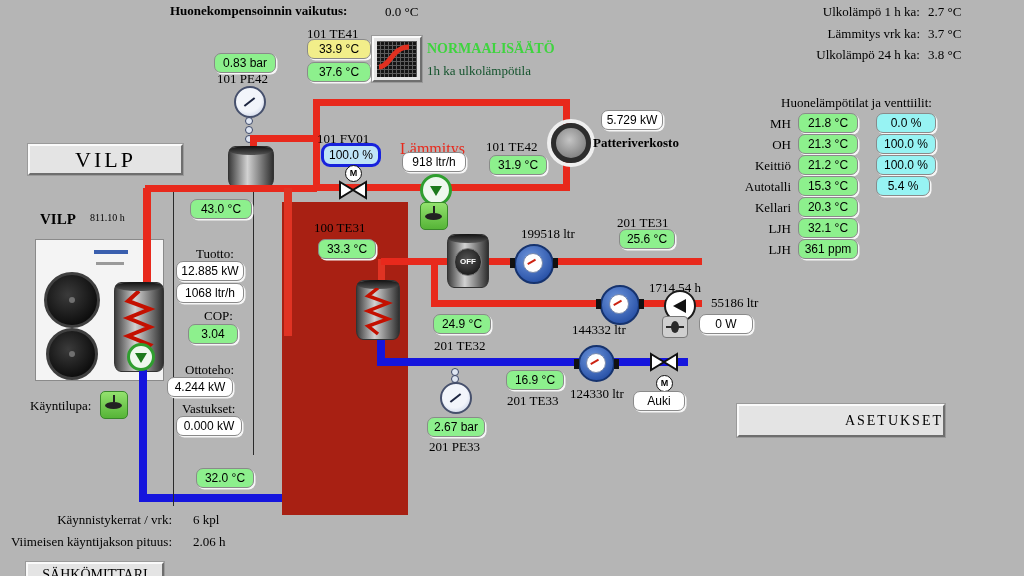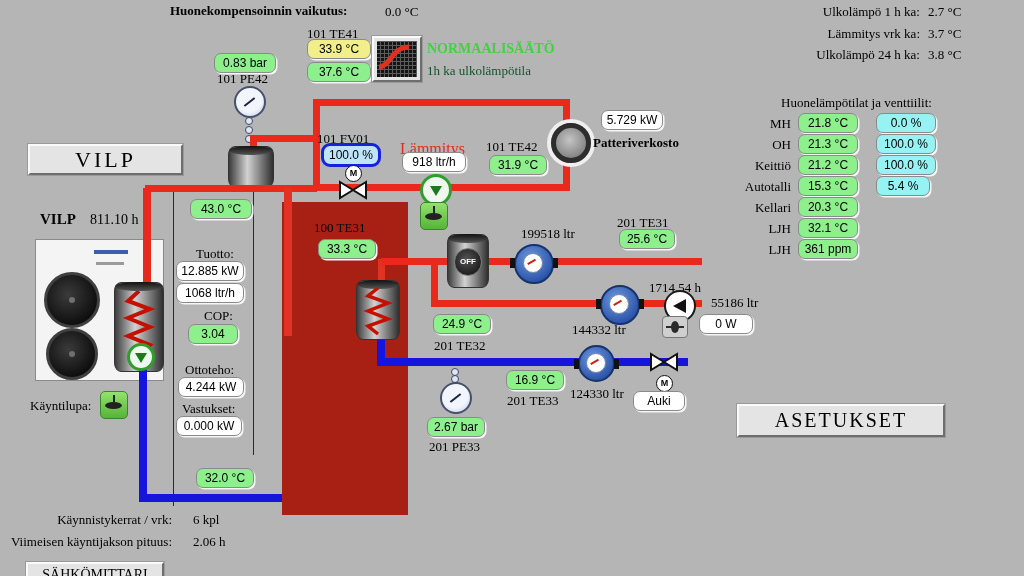--- a/index.html
+++ b/index.html
@@ -148,21 +148,21 @@
   <div class="vbox green" style="left:798px;top:197px;width:50px;">20.3 °C</div>
 
   <div class="abs lbl r" style="left:721px;top:221px;width:70px;">LJH</div>
   <div class="vbox green" style="left:798px;top:218px;width:50px;">32.1 °C</div>
 
   <div class="abs lbl r" style="left:721px;top:242px;width:70px;">LJH</div>
   <div class="vbox green" style="left:798px;top:239px;width:50px;">361 ppm</div>
 
   <div class="btn" style="left:28px;top:144px;width:151px;height:27px;font-size:22px;line-height:27px;letter-spacing:3px;">VILP</div>
   <div class="abs lbl b" style="left:40px;top:211px;font-size:15px;">VILP</div>
-  <div class="abs lbl" style="left:90px;top:212px;font-size:14px;text-align:right;">811.10 h</div>
+  <div class="abs lbl" style="left:90px;top:212px;font-size:10px;text-align:right;">811.10 h</div>
 
   <div class="abs" style="left:35px;top:239px;width:127px;height:140px;background:#f4f4f4;border:1px solid #8a8a8a;">
     <div class="abs" style="left:58px;top:10px;width:34px;height:4px;background:#3a5fae;"></div>
     <div class="abs" style="left:60px;top:22px;width:28px;height:3px;background:#9a9a9a;"></div>
     <div class="fan" style="left:8px;top:32px;width:50px;height:50px;">
         <div class="hub"></div>
       </div>
     <div class="fan" style="left:10px;top:88px;width:46px;height:46px;">
         <div class="hub"></div>
       </div>
@@ -190,21 +190,21 @@
   <div class="line" style="left:173px;top:192px;height:314px;"></div>
   <div class="line" style="left:253px;top:192px;height:263px;"></div>
 
   <div class="vbox green" style="left:190px;top:199px;width:52px;">43.0 °C</div>
   <div class="abs lbl" style="left:196px;top:246px;">Tuotto:</div>
   <div class="vbox white" style="left:176px;top:261px;width:58px;">12.885 kW</div>
   <div class="vbox white" style="left:176px;top:283px;width:58px;">1068 ltr/h</div>
   <div class="abs lbl" style="left:204px;top:308px;">COP:</div>
   <div class="vbox green" style="left:188px;top:324px;width:40px;">3.04</div>
   <div class="abs lbl" style="left:185px;top:362px;">Ottoteho:</div>
-  <div class="vbox white" style="left:178px;top:377px;width:56px;">4.244 kW</div>
+  <div class="vbox white" style="left:167px;top:377px;width:56px;">4.244 kW</div>
   <div class="abs lbl" style="left:182px;top:401px;">Vastukset:</div>
   <div class="vbox white" style="left:176px;top:416px;width:56px;">0.000 kW</div>
   <div class="vbox green" style="left:196px;top:468px;width:48px;">32.0 °C</div>
 
   <div class="abs" style="left:282px;top:202px;width:126px;height:313px;background:#a82013;"></div>
   <div class="pipe hot2" style="left:284px;top:188px;width:8px;height:148px;"></div>
   <div class="abs lbl" style="left:314px;top:220px;">100 TE31</div>
   <div class="vbox green" style="left:318px;top:239px;width:48px;">33.3 °C</div>
   <div class="pipe hot2" style="left:378px;top:259px;width:7px;height:26px;"></div>
   <div class="pipe cold" style="left:377px;top:334px;width:8px;height:32px;"></div>
@@ -278,21 +278,21 @@
   <div class="vbox white" style="left:633px;top:391px;width:42px;">Auki</div>
 
   <div class="chaindot" style="left:451px;top:368px;"></div>
   <div class="chaindot" style="left:451px;top:375px;"></div>
   <div class="gauge" style="left:440px;top:382px;">
       <div class="needle"></div>
     </div>
   <div class="vbox green" style="left:427px;top:417px;width:48px;">2.67 bar</div>
   <div class="abs lbl" style="left:429px;top:439px;">201 PE33</div>
 
-  <div class="btn" style="left:737px;top:404px;width:204px;height:29px;font-size:20px;line-height:29px;letter-spacing:2px;">ASETUKSET</div>
+  <div class="btn" style="left:737px;top:404px;width:204px;height:29px;font-size:14px;line-height:29px;letter-spacing:2px;text-align:right;">ASETUKSET</div>
 
   <div class="abs lbl r" style="left:20px;top:512px;width:152px;">Käynnistykerrat / vrk:</div>
   <div class="abs lbl" style="left:193px;top:512px;">6 kpl</div>
   <div class="abs lbl r" style="left:8px;top:534px;width:164px;">Viimeisen käyntijakson pituus:</div>
   <div class="abs lbl" style="left:193px;top:534px;">2.06 h</div>
 
   <div class="btn" style="left:26px;top:562px;width:134px;height:22px;font-size:14px;line-height:22px;">SÄHKÖMITTARI</div>
 
 </div>
 

